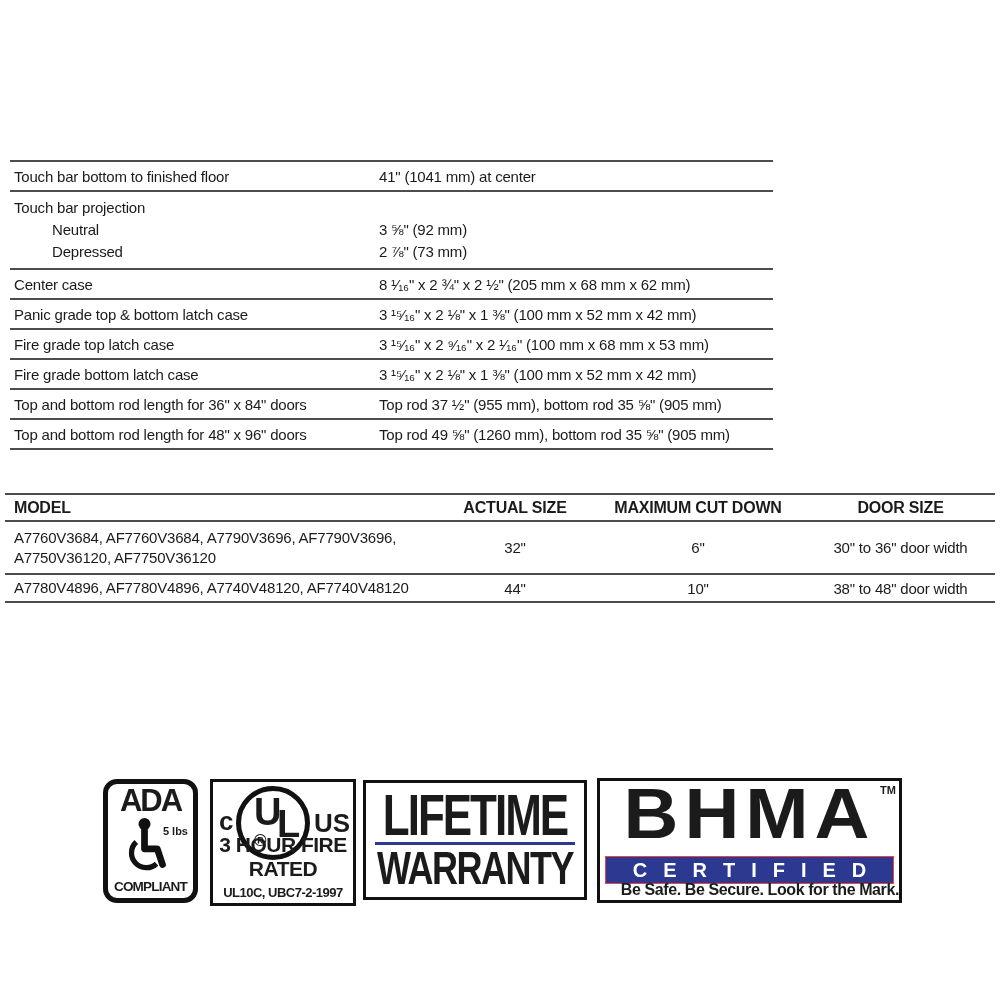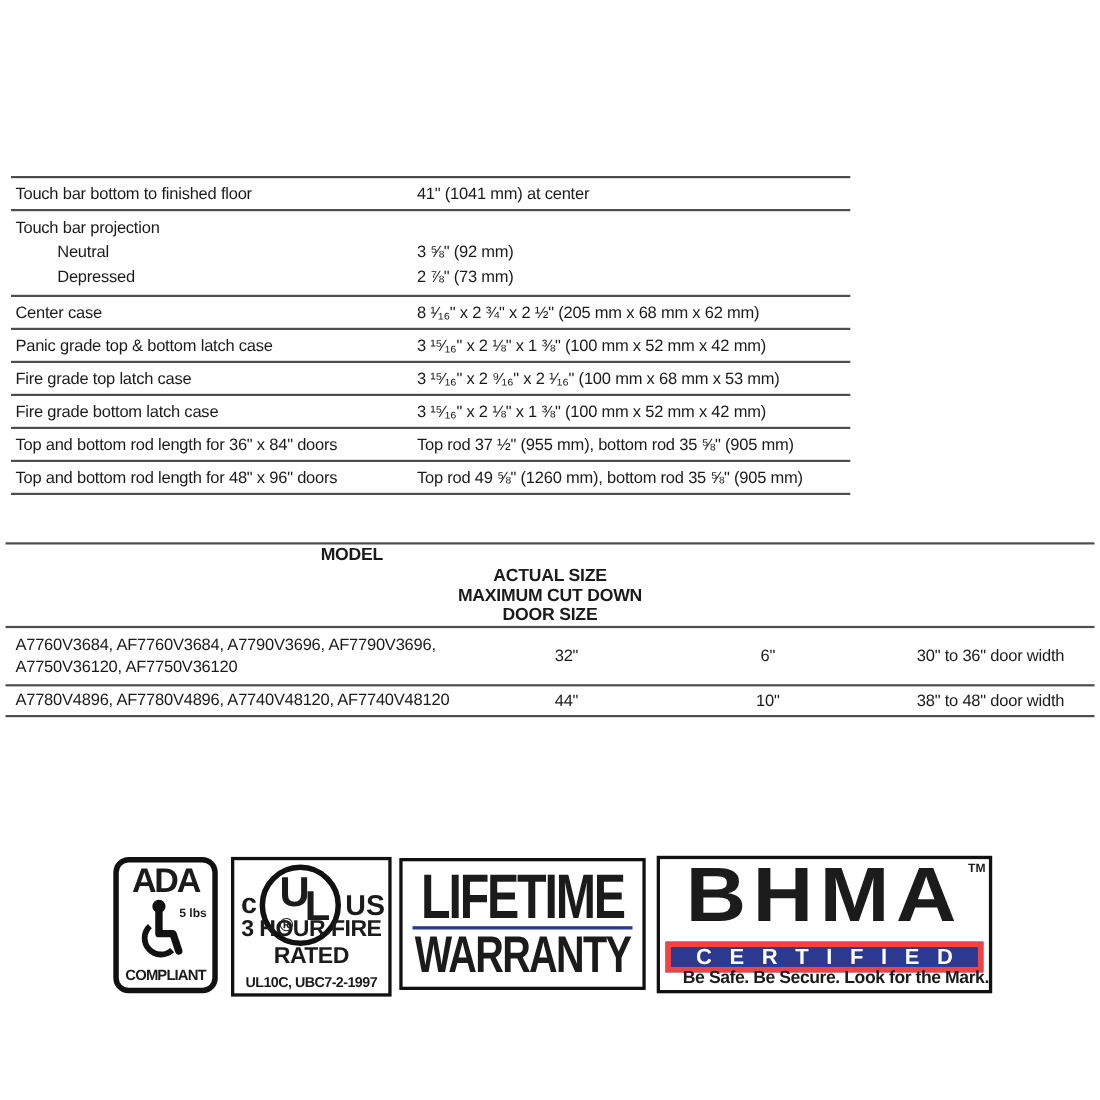--- a/index.html
+++ b/index.html
@@ -32,21 +32,21 @@
   .srow-group .gtitle{padding-left:4px;height:22px;display:flex;align-items:center;}
   .subrow{display:flex;align-items:center;height:22px;}
   .subrow .slabel{width:369px;padding-left:42px;}
   .subrow .svalue{flex:1;}
   
   .model-table{
     position:absolute;left:5px;top:493px;width:990px;
     border-top:2px solid var(--rule);font-size:15px;letter-spacing:-0.2px;
   }
   .mrow{display:flex;align-items:center;border-bottom:2px solid var(--rule);}
-  .mrow-header{min-height:27px;font-weight:bold;font-size:16px;flex-direction:column;}
+  .mrow-header{min-height:27px;font-weight:bold;font-size:16px;}
   .mrow-data1{min-height:53px;}
   .mrow-data2{min-height:28px;}
   .mcell-model{width:435px;padding-left:9px;white-space:pre-line;line-height:20px;}
   .mcell-actual{width:150px;text-align:center;}
   .mcell-cut{width:216px;text-align:center;}
   .mcell-door{flex:1;text-align:center;}
   .mrow-header .mcell-actual{text-align:center;}
   
   .badge{position:absolute;background:#fff;}
   
@@ -89,21 +89,21 @@
     left:597px;top:778px;width:305px;height:125px;
     border:3px solid #111;
   }
   .bhma-name{
     position:absolute;left:0;right:0;top:-8px;text-align:center;
     font-size:76px;font-weight:800;letter-spacing:6px;line-height:82px;transform:scaleY(0.92);
   }
   .bhma-tm{position:absolute;right:3px;top:3px;font-size:11px;font-weight:bold;}
   .bhma-bar{
     position:absolute;left:5px;right:5px;top:75px;height:28px;
-    background:var(--blue);border:5px solid #ef4444;
+    background:var(--blue);border:1px solid #ef4444;
     display:flex;align-items:center;justify-content:center;
   }
   .bhma-cert{
     color:#fff;font-size:20px;font-weight:bold;
     letter-spacing:16px;text-indent:16px;white-space:nowrap;
   }
   .bhma-tag{
     position:absolute;left:0;right:0;bottom:1px;text-align:right;
     font-size:16px;font-weight:800;letter-spacing:-0.4px;
   }

